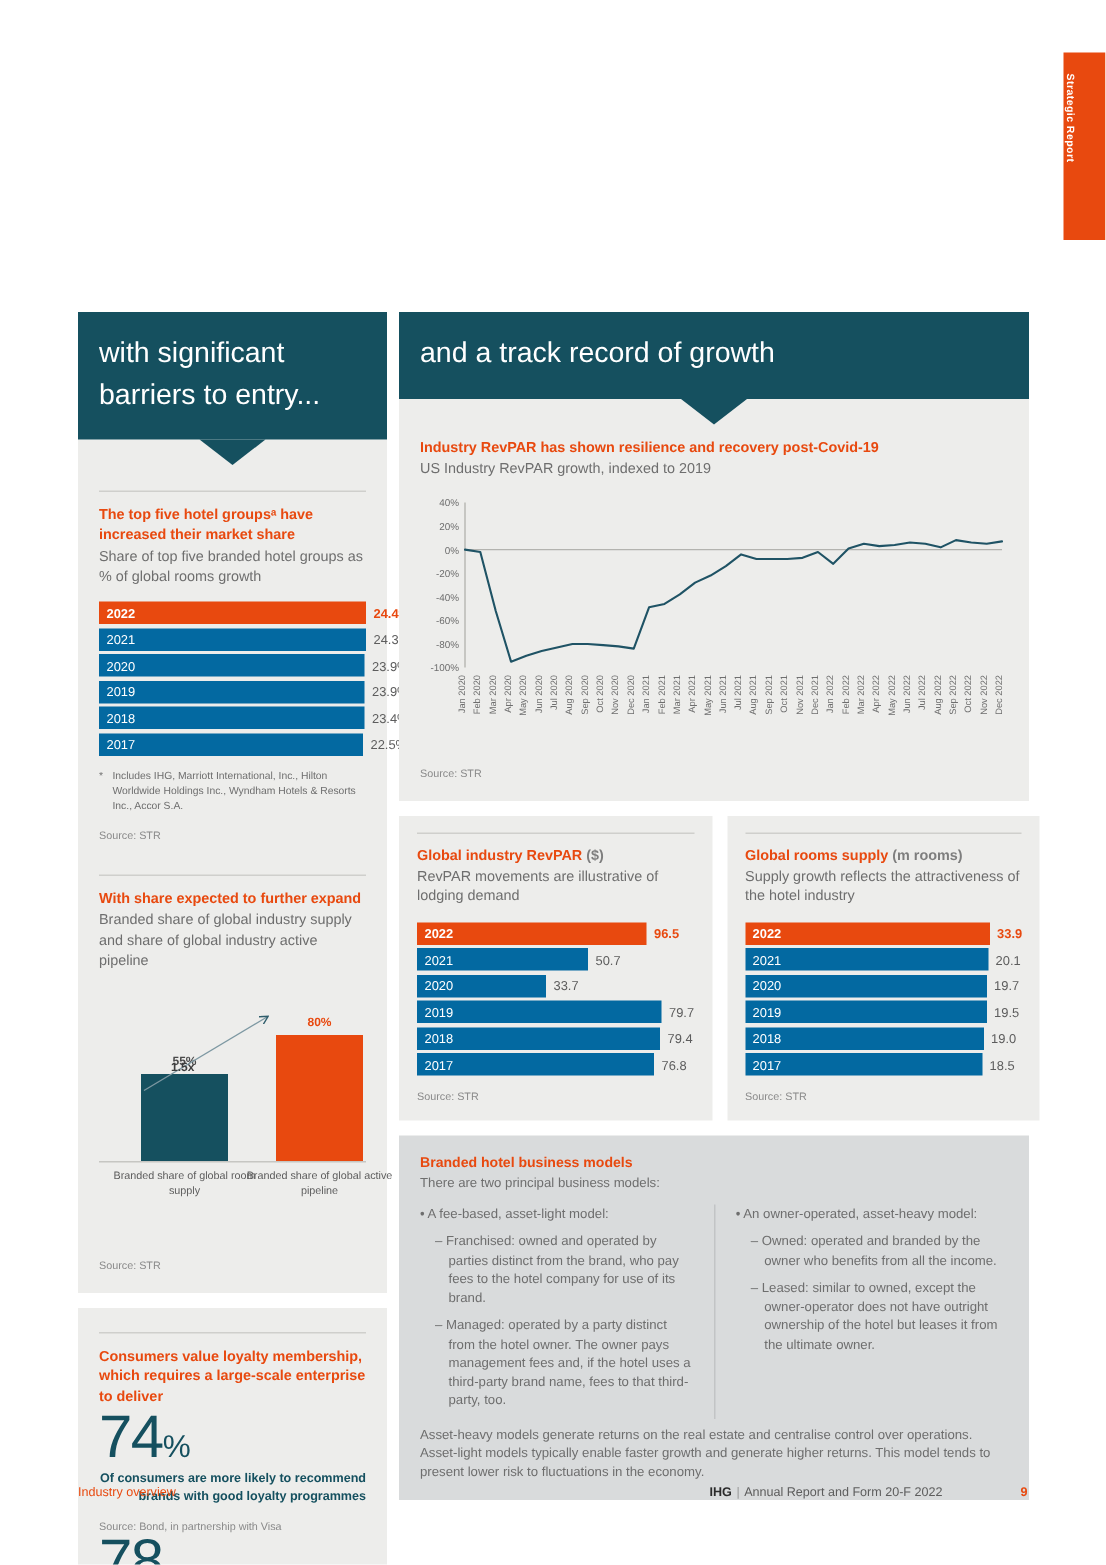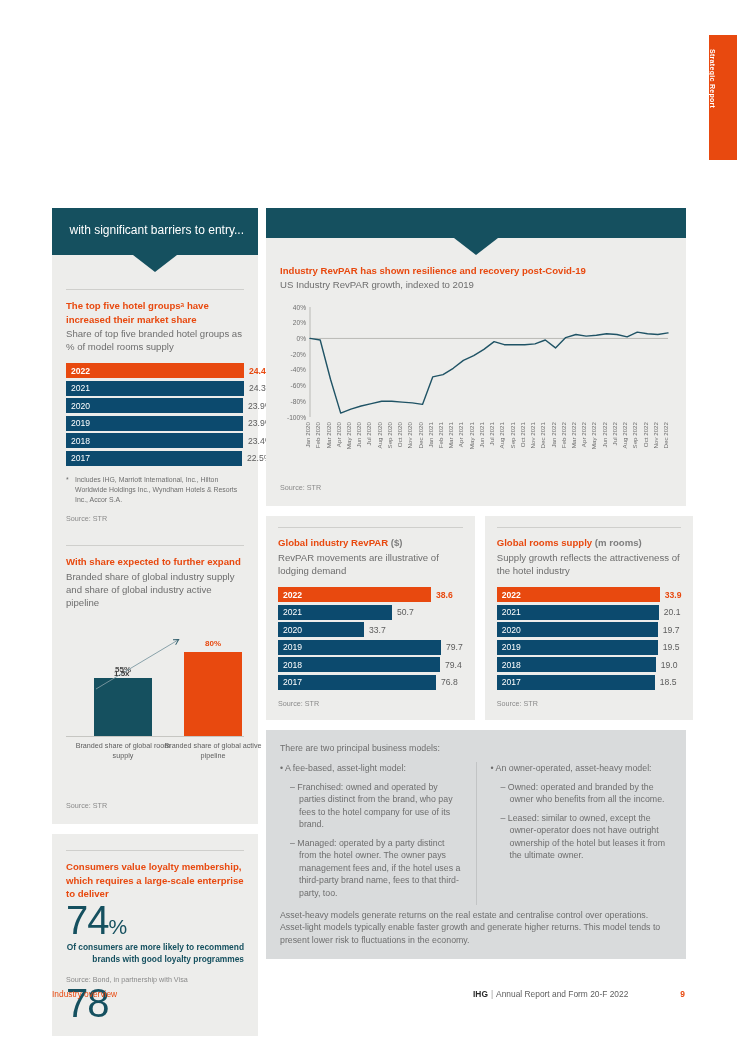--- a/index.html
+++ b/index.html
@@ -36,21 +36,21 @@
   .col-left  { position: absolute; left: 52px;  top: 208px; width: 206px; }
   .col-right { position: absolute; left: 266px; top: 208px; width: 420px; }
 
   
   .hdr {
     background: #15505F;
     color: #fff;
     position: relative;
     padding: 14px 14px 16px 14px;
   }
-  .hdr h2 { font-size: 12px; font-weight: 400; line-height: 1.45; text-align: right; }
+  .hdr h2 { font-size: 19px; font-weight: 400; line-height: 1.45; }
   .hdr-notch {
     position: absolute; left: 50%; transform: translateX(-50%);
     bottom: -17px; width: 0; height: 0;
     border-left: 22px solid transparent;
     border-right: 22px solid transparent;
     border-top: 17px solid #15505F;
   }
 
   
   .panel { background: #EDEDEB; }
@@ -68,21 +68,21 @@
   p.note {
     color: #6e6e6e; font-size: 6.9px; line-height: 1.48;
     margin-top: 9px; padding-left: 9px; text-indent: -9px;
   }
   p.note .star { display:inline-block; width:9px; text-indent:0; }
 
   
   .hbars { margin-top: 10px; }
   .hbar-row { display: flex; align-items: center; height: 15px; margin-bottom: 2.5px; }
   .hbar {
-    background: #0c4a6e; height: 15px;
+    background: #0369a1; height: 15px;
     display: flex; align-items: center;
     color: #fff; font-size: 8.6px; padding-left: 5px;
     flex: 0 0 auto;
   }
   .hbar-row.hl .hbar { background: #E8490F; font-weight: bold; }
   .hbar-val { font-size: 8.6px; color: #5d5d5d; margin-left: 5px; white-space: nowrap; }
   .hbar-row.hl .hbar-val { color: #E8490F; font-weight: bold; }
 
   
   .vchart { position: relative; height: 152px; margin-top: 12px; }
@@ -166,21 +166,21 @@
     <div class="hdr">
       <h2>with significant barriers to entry...</h2>
       <div class="hdr-notch"></div>
     </div>
 
     <div class="panel">
       <div class="panel-pad">
 
         <div class="rule rule-top"></div>
         <h3 class="t-orange">The top five hotel groupsᵃ have increased their market share</h3>
-        <p class="sub">Share of top five branded hotel groups as % of model rooms supply</p>
+        <p class="sub">Share of top five branded hotel groups as % of global rooms growth</p>
 
         <div class="hbars" id="chart-market-share">
             <div class="hbar-row hl">
               <div class="hbar" style="width: 178px;">2022</div>
               <div class="hbar-val">24.4%</div>
             </div>
             <div class="hbar-row">
               <div class="hbar" style="width: 178px;">2021</div>
               <div class="hbar-val">24.3%</div>
             </div>
@@ -253,20 +253,21 @@
           <div class="num"><span>78</span></div>
 
         </div>
       </div>
     </div>
   </div>
 
   <div class="col-right">
 
     <div class="hdr">
+      <h2>and a track record of growth</h2>
       <div class="hdr-notch"></div>
     </div>
 
     <div class="panel">
       <div class="panel-pad">
         <div style="height:14px;"></div>
         <h3 class="t-orange">Industry RevPAR has shown resilience and recovery post-Covid-19</h3>
         <p class="sub">US Industry RevPAR growth, indexed to 2019</p>
         <div class="linechart" id="chart-line">
             <svg class="lc-svg" width="392" height="178" viewBox="0 0 392 178">
@@ -324,21 +325,21 @@
     </div>
 
     <div class="two-col">
       <div>
         <div class="rule"></div>
         <h3 class="t-orange"><span>Global industry RevPAR</span> <span class="muted">($)</span></h3>
         <p class="sub">RevPAR movements are illustrative of lodging demand</p>
         <div class="hbars" id="chart-revpar">
             <div class="hbar-row hl">
               <div class="hbar" style="width: 153px;">2022</div>
-              <div class="hbar-val">38.6</div>
+              <div class="hbar-val">96.5</div>
             </div>
             <div class="hbar-row">
               <div class="hbar" style="width: 114px;">2021</div>
               <div class="hbar-val">50.7</div>
             </div>
             <div class="hbar-row">
               <div class="hbar" style="width: 86px;">2020</div>
               <div class="hbar-val">33.7</div>
             </div>
             <div class="hbar-row">
@@ -385,20 +386,21 @@
             <div class="hbar-row">
               <div class="hbar" style="width: 158px;">2017</div>
               <div class="hbar-val">18.5</div>
             </div>
           </div>
         <p class="src">Source: STR</p>
       </div>
     </div>
 
     <div class="models">
+      <h3>Branded hotel business models</h3>
       <p class="lead">There are two principal business models:</p>
       <div class="cols">
         <div>
           <p class="bullet">• A fee-based, asset-light model:</p>
           <p class="dash">– Franchised: owned and operated by parties distinct from the brand, who pay fees to the hotel company for use of its brand.</p>
           <p class="dash">– Managed: operated by a party distinct from the hotel owner. The owner pays management fees and, if the hotel uses a third-party brand name, fees to that third-party, too.</p>
         </div>
         <div>
           <p class="bullet">• An owner-operated, asset-heavy model:</p>
           <p class="dash">– Owned: operated and branded by the owner who benefits from all the income.</p>

